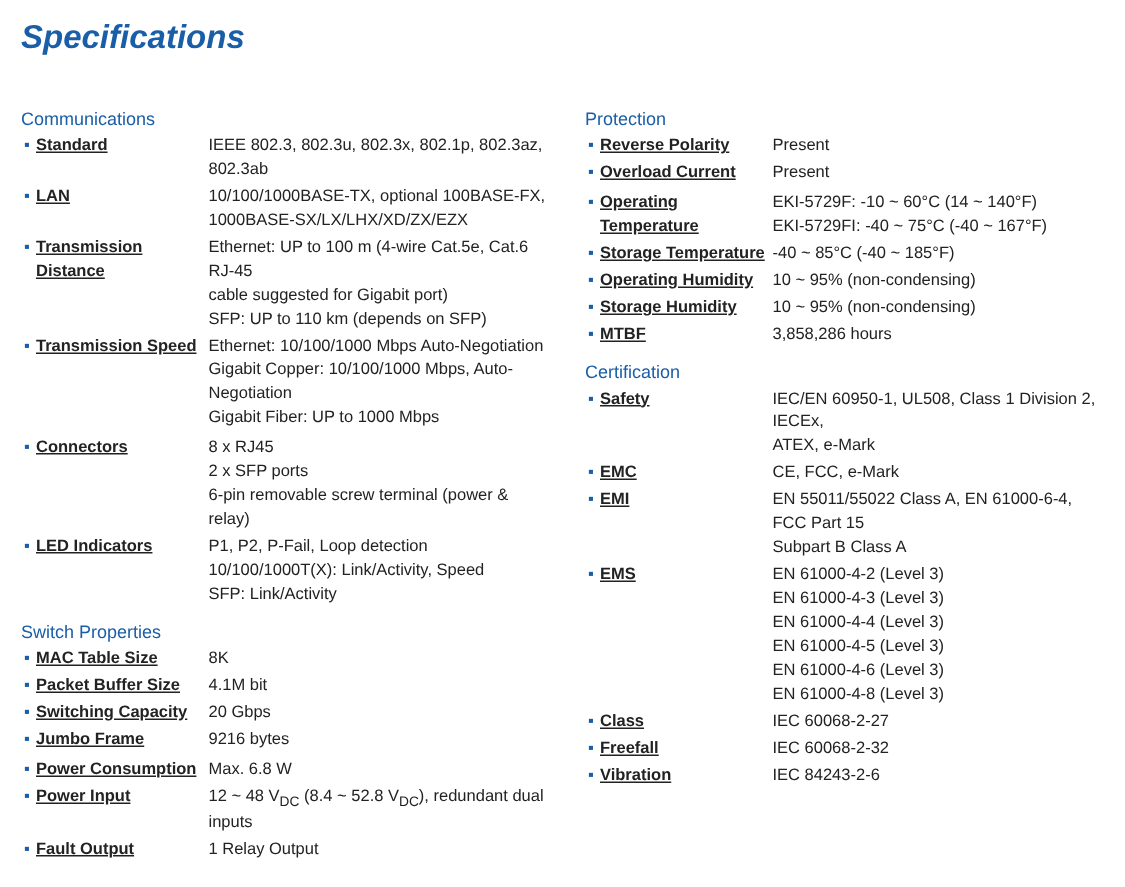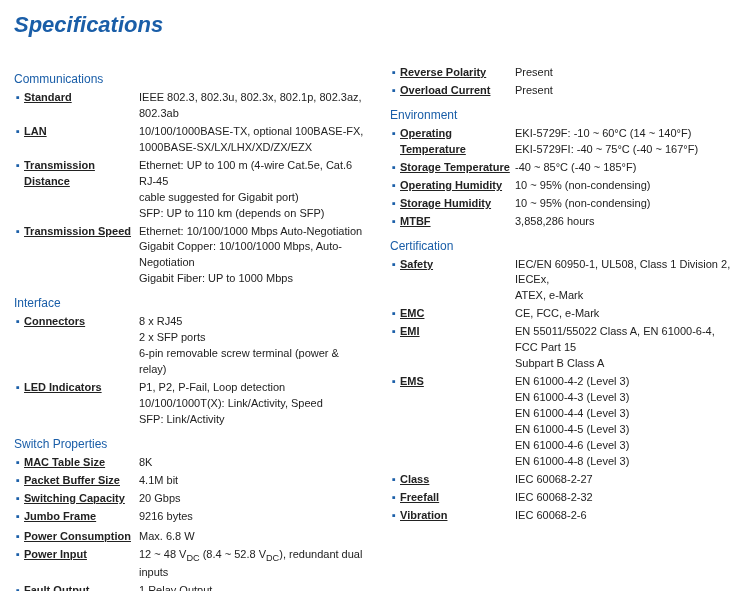--- a/index.html
+++ b/index.html
@@ -111,21 +111,20 @@
           <td class="value-cell">Ethernet: UP to 100 m (4-wire Cat.5e, Cat.6 RJ-45<br>cable suggested for Gigabit port)<br>SFP: UP to 110 km (depends on SFP)</td>
         </tr>
         <tr>
           <td class="bullet-cell">▪</td>
           <td class="label-cell">Transmission Speed</td>
           <td class="value-cell">Ethernet: 10/100/1000 Mbps Auto-Negotiation<br>Gigabit Copper: 10/100/1000 Mbps, Auto-Negotiation<br>Gigabit Fiber: UP to 1000 Mbps</td>
         </tr>
       </tbody>
         </table>
 
-      <div class="section-title">Interface</div>
       <table class="spec-table">
         <tbody>
             <tr>
           <td class="bullet-cell">▪</td>
           <td class="label-cell">Connectors</td>
           <td class="value-cell">8 x RJ45<br>2 x SFP ports<br>6-pin removable screw terminal (power &amp; relay)</td>
         </tr>
         <tr>
           <td class="bullet-cell">▪</td>
           <td class="label-cell">LED Indicators</td>
@@ -177,36 +176,36 @@
           <td class="label-cell">Fault Output</td>
           <td class="value-cell">1 Relay Output</td>
         </tr>
       </tbody>
         </table>
 
     </div>
 
     <div class="col-right">
 
+      <div class="section-title">Protection</div>
       <table class="spec-table">
         <tbody>
             <tr>
           <td class="bullet-cell">▪</td>
           <td class="label-cell">Reverse Polarity</td>
           <td class="value-cell">Present</td>
         </tr>
         <tr>
           <td class="bullet-cell">▪</td>
           <td class="label-cell">Overload Current</td>
           <td class="value-cell">Present</td>
         </tr>
       </tbody>
         </table>
 
-      <div class="section-title">Environment</div>
       <table class="spec-table">
         <tbody>
             <tr>
           <td class="bullet-cell">▪</td>
           <td class="label-cell">Operating Temperature</td>
           <td class="value-cell">EKI-5729F: -10 ~ 60°C (14 ~ 140°F)<br>EKI-5729FI: -40 ~ 75°C (-40 ~ 167°F)</td>
         </tr>
         <tr>
           <td class="bullet-cell">▪</td>
           <td class="label-cell">Storage Temperature</td>
@@ -259,20 +258,20 @@
           <td class="value-cell">IEC 60068-2-27</td>
         </tr>
         <tr>
           <td class="bullet-cell">▪</td>
           <td class="label-cell">Freefall</td>
           <td class="value-cell">IEC 60068-2-32</td>
         </tr>
         <tr>
           <td class="bullet-cell">▪</td>
           <td class="label-cell">Vibration</td>
-          <td class="value-cell">IEC 60068-2-6</td>
+          <td class="value-cell">IEC 84243-2-6</td>
         </tr>
       </tbody>
         </table>
 
     </div>
   </div>
 </div>
 
 </body></html>

